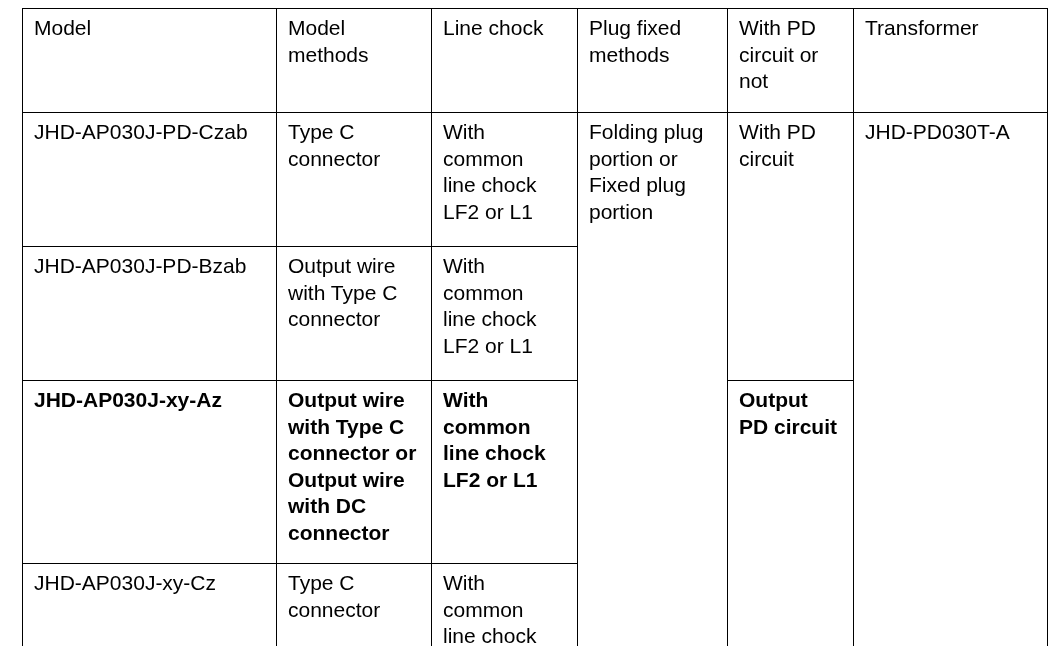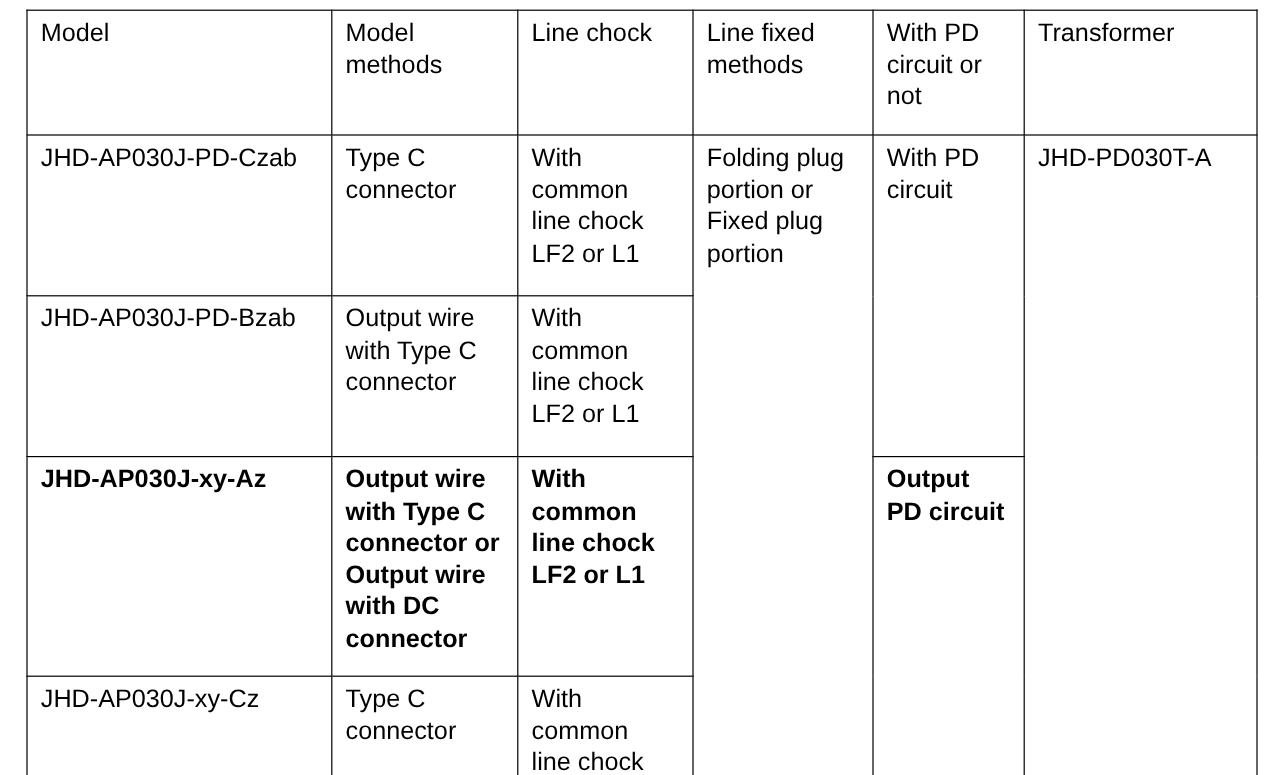--- a/index.html
+++ b/index.html
@@ -70,21 +70,21 @@
           <span class="cell-text">Model</span>
         </th>
         <th>
           <span class="cell-text">Model
 methods</span>
         </th>
         <th>
           <span class="cell-text">Line chock</span>
         </th>
         <th>
-          <span class="cell-text">Line fixed
+          <span class="cell-text">Plug fixed
 methods</span>
         </th>
         <th>
           <span class="cell-text">With PD
 circuit or
 not</span>
         </th>
         <th>
           <span class="cell-text">Transformer</span>
         </th>

